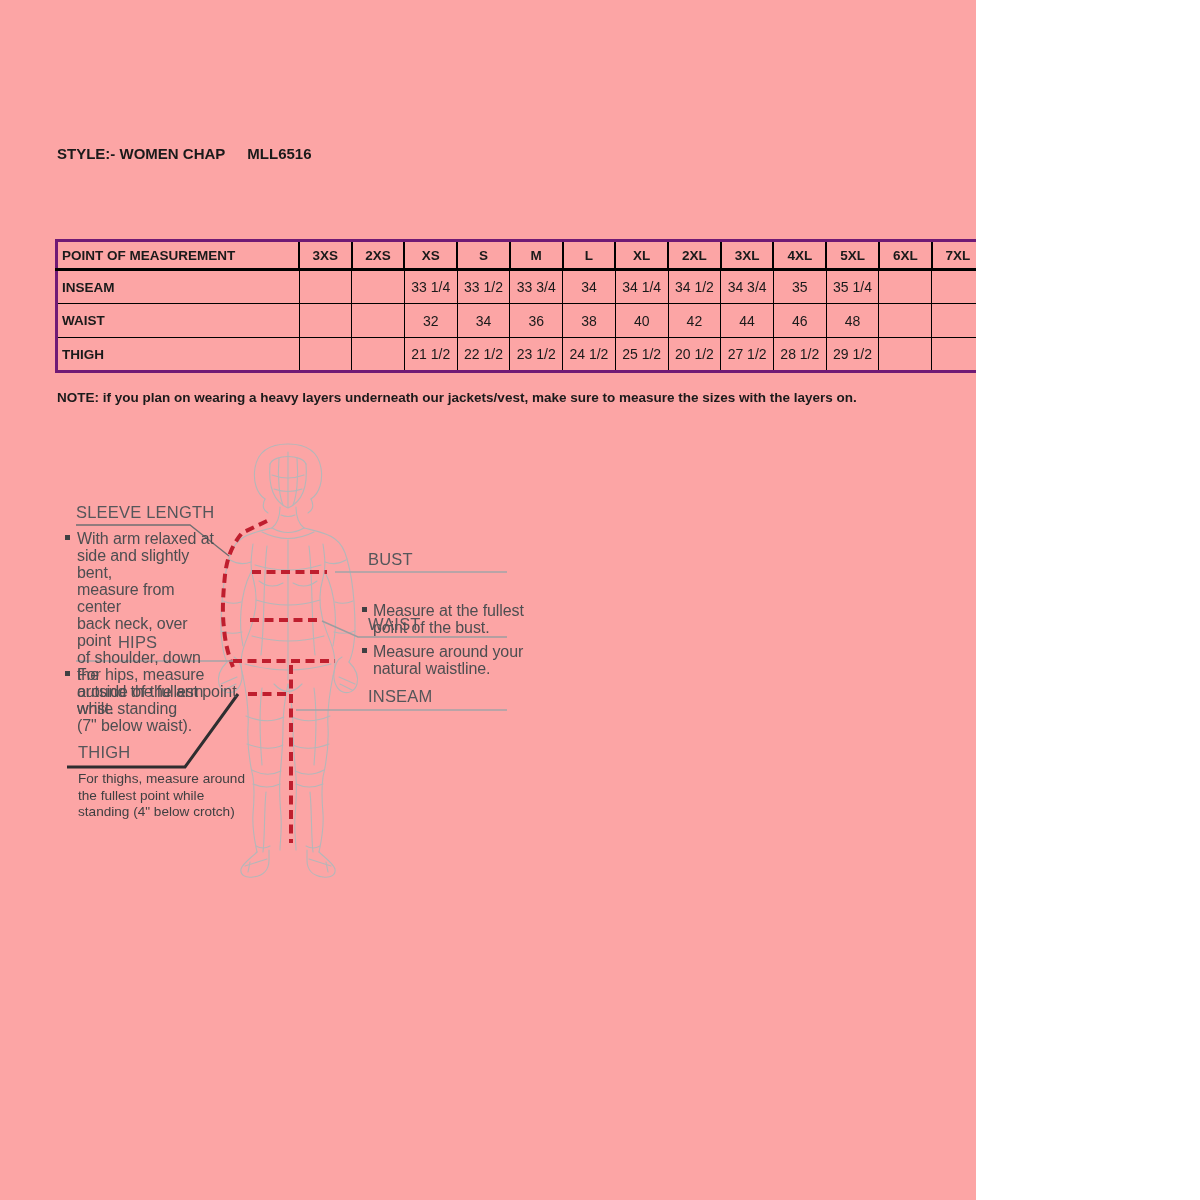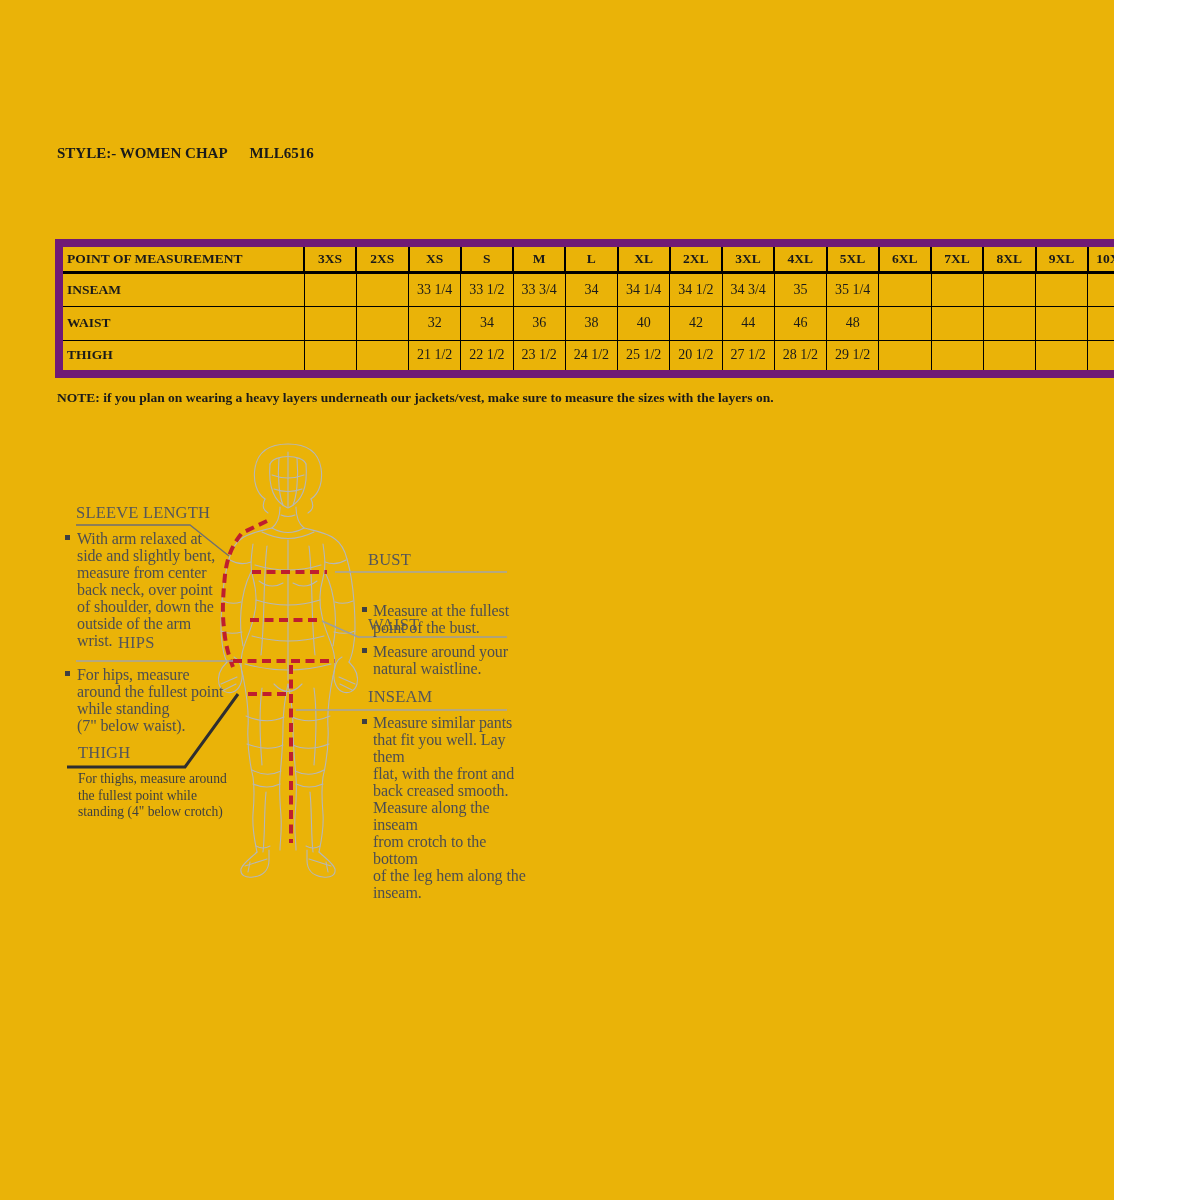--- a/index.html
+++ b/index.html
@@ -1,27 +1,27 @@
 <!DOCTYPE html>
 <html><head>
 <meta charset="utf-8">
 <style>
   html,body{margin:0;padding:0;background:#ffffff;}
   .sheet{
-    position:relative;width:1114px;height:1200px;background:#eab308;overflow:hidden;
-    font-family:Liberation Serif, serif;color:#1a1a1a;
+    position:relative;width:976px;height:1200px;background:#fca5a5;overflow:hidden;
+    font-family:Liberation Sans, sans-serif;color:#1a1a1a;
   }
   
   .title-line{position:absolute;left:57px;top:145px;font-size:15px;font-weight:bold;white-space:nowrap;}
   .title-code{margin-left:22px;}
   
   table.size-table{
     position:absolute;left:55px;top:239px;width:1089px;
     border-collapse:collapse;table-layout:fixed;
-    border:8px solid #701a75;
+    border:3px solid #701a75;
   }
   table.size-table thead tr{height:29px;}
   table.size-table tbody tr{height:34px;}
   table.size-table th,table.size-table td{overflow:hidden;}
   table.size-table thead th{
     border:2.5px solid #000;border-bottom-width:3px;
     font-size:13.5px;font-weight:bold;text-align:center;padding:0;
   }
   table.size-table thead th.label-col{width:236px;text-align:left;padding-left:4px;}
   table.size-table tbody th.row-label{
@@ -275,22 +275,14 @@
 
   <div class="diag-heading h-bust">BUST</div>
   <div class="diag-body bullet b-bust">Measure at the fullest
 point of the bust.</div>
 
   <div class="diag-heading h-waist">WAIST</div>
   <div class="diag-body bullet b-waist">Measure around your
 natural waistline.</div>
 
   <div class="diag-heading h-inseam">INSEAM</div>
-  <div class="diag-body bullet b-inseam">Measure similar pants
-that fit you well. Lay them
-flat, with the front and
-back creased smooth.
-Measure along the inseam
-from crotch to the bottom
-of the leg hem along the
-inseam.</div>
 
 </div>
 
 </body></html>

